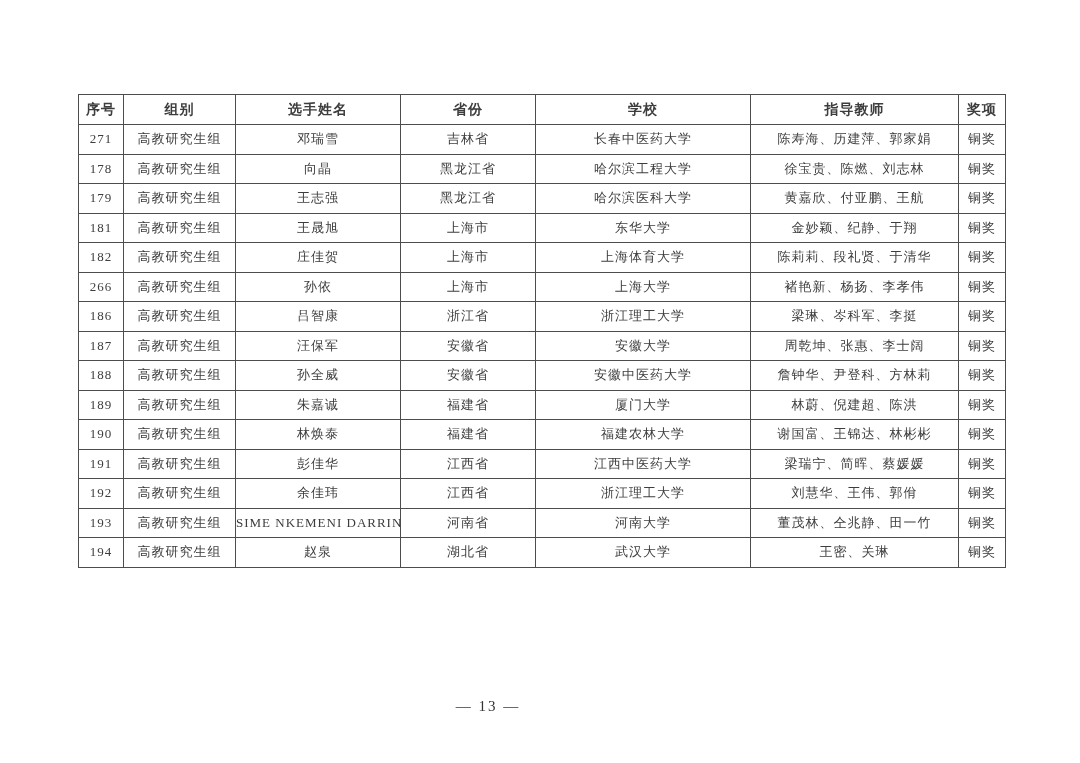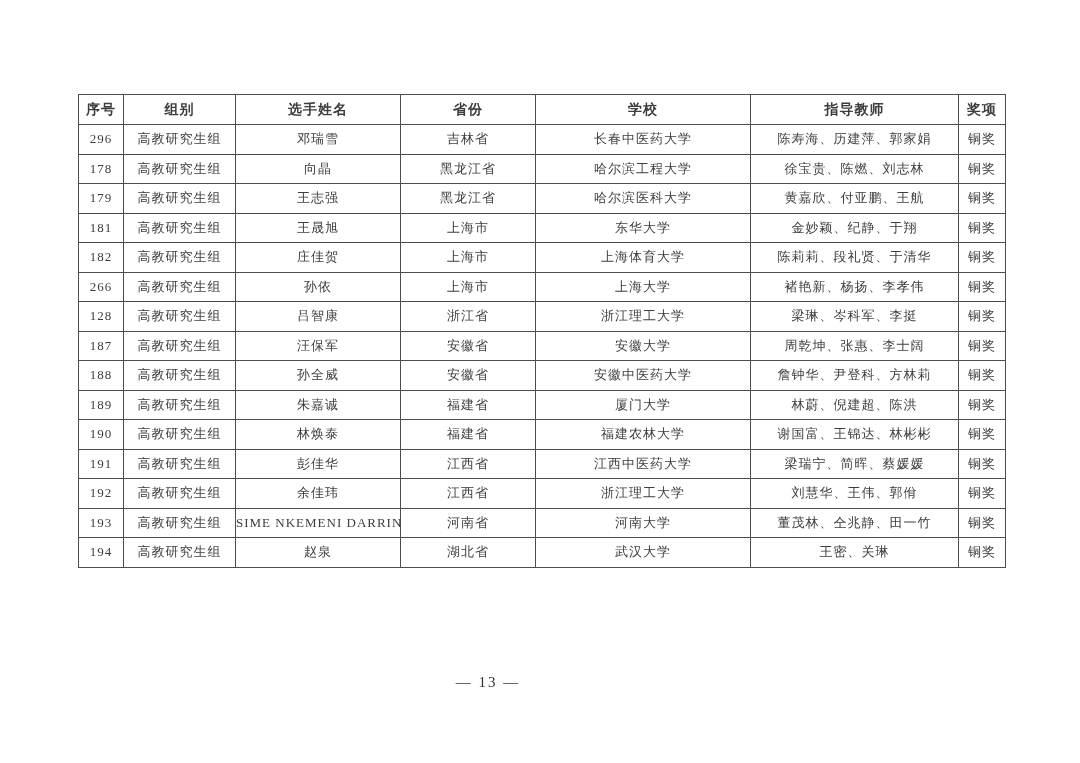--- a/index.html
+++ b/index.html
@@ -52,21 +52,21 @@
   .col-w-no      { width: 45px; }
   .col-w-group   { width: 112px; }
   .col-w-name    { width: 165px; }
   .col-w-province{ width: 135px; }
   .col-w-school  { width: 215px; }
   .col-w-advisors{ width: 208px; }
   .col-w-award   { width: 47px; }
   .page-footer {
     position: absolute;
     left: 0;
-    top: 674px;
+    top: 698px;
     width: 976px;
     text-align: center;
     font-size: 15px;
     color: #333333;
     letter-spacing: 2px;
     font-family: "Liberation Serif", "DejaVu Serif", serif;
   }
 </style>
 </head>
 <body>
@@ -90,21 +90,21 @@
         <th>选手姓名</th>
         <th>省份</th>
         <th>学校</th>
         <th>指导教师</th>
         <th>奖项</th>
       </tr>
     </thead>
     <tbody id="table-body">
 
     <tr>
-          <td class="col-no">296</td>
+          <td class="col-no">271</td>
           <td class="col-group">高教研究生组</td>
           <td class="col-name">邓瑞雪</td>
           <td class="col-province">吉林省</td>
           <td class="col-school">长春中医药大学</td>
           <td class="col-advisors">陈寿海、历建萍、郭家娟</td>
           <td class="col-award">铜奖</td>
         </tr>
         <tr>
           <td class="col-no">178</td>
           <td class="col-group">高教研究生组</td>
@@ -144,21 +144,21 @@
         <tr>
           <td class="col-no">266</td>
           <td class="col-group">高教研究生组</td>
           <td class="col-name">孙依</td>
           <td class="col-province">上海市</td>
           <td class="col-school">上海大学</td>
           <td class="col-advisors">褚艳新、杨扬、李孝伟</td>
           <td class="col-award">铜奖</td>
         </tr>
         <tr>
-          <td class="col-no">128</td>
+          <td class="col-no">186</td>
           <td class="col-group">高教研究生组</td>
           <td class="col-name">吕智康</td>
           <td class="col-province">浙江省</td>
           <td class="col-school">浙江理工大学</td>
           <td class="col-advisors">梁琳、岑科军、李挺</td>
           <td class="col-award">铜奖</td>
         </tr>
         <tr>
           <td class="col-no">187</td>
           <td class="col-group">高教研究生组</td>

